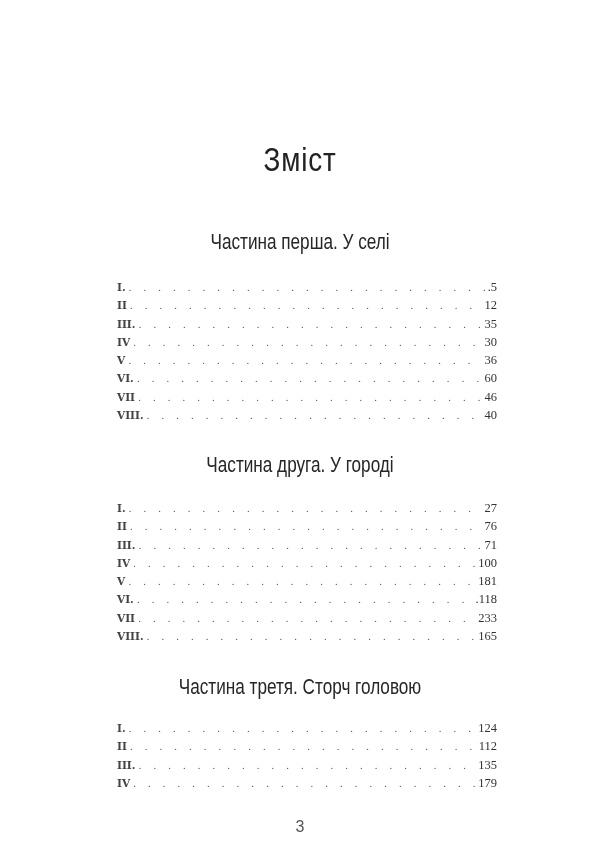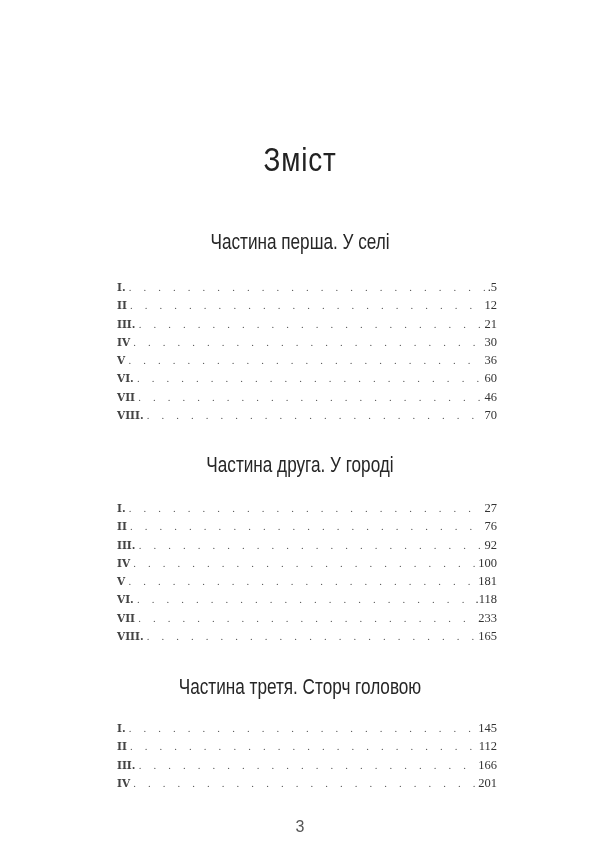--- a/index.html
+++ b/index.html
@@ -49,21 +49,21 @@
       <span class="page">.5</span>
     </div>
   <div class="row">
       <span class="num">II</span>
       <span class="dots">. . . . . . . . . . . . . . . . . . . . . . . . . . . . . . . . . . . . . . . . . . . . . . . . . . . . . .</span>
       <span class="page">12</span>
     </div>
   <div class="row">
       <span class="num">III.</span>
       <span class="dots">. . . . . . . . . . . . . . . . . . . . . . . . . . . . . . . . . . . . . . . . . . . . . . . . . . . . . .</span>
-      <span class="page">21</span>
+      <span class="page">35</span>
     </div>
   <div class="row">
       <span class="num">IV</span>
       <span class="dots">. . . . . . . . . . . . . . . . . . . . . . . . . . . . . . . . . . . . . . . . . . . . . . . . . . . . . .</span>
       <span class="page">30</span>
     </div>
   <div class="row">
       <span class="num">V</span>
       <span class="dots">. . . . . . . . . . . . . . . . . . . . . . . . . . . . . . . . . . . . . . . . . . . . . . . . . . . . . .</span>
       <span class="page">36</span>
@@ -74,40 +74,40 @@
       <span class="page">60</span>
     </div>
   <div class="row">
       <span class="num">VII</span>
       <span class="dots">. . . . . . . . . . . . . . . . . . . . . . . . . . . . . . . . . . . . . . . . . . . . . . . . . . . . . .</span>
       <span class="page">46</span>
     </div>
   <div class="row">
       <span class="num">VIII.</span>
       <span class="dots">. . . . . . . . . . . . . . . . . . . . . . . . . . . . . . . . . . . . . . . . . . . . . . . . . . . . . .</span>
-      <span class="page">70</span>
+      <span class="page">40</span>
     </div>
 </div>
 
 <div class="part-heading" style="top:452px;">Частина друга. У городі</div>
 <div class="toc" style="top:499px;">
   <div class="row">
       <span class="num">I.</span>
       <span class="dots">. . . . . . . . . . . . . . . . . . . . . . . . . . . . . . . . . . . . . . . . . . . . . . . . . . . . . .</span>
       <span class="page">27</span>
     </div>
   <div class="row">
       <span class="num">II</span>
       <span class="dots">. . . . . . . . . . . . . . . . . . . . . . . . . . . . . . . . . . . . . . . . . . . . . . . . . . . . . .</span>
       <span class="page">76</span>
     </div>
   <div class="row">
       <span class="num">III.</span>
       <span class="dots">. . . . . . . . . . . . . . . . . . . . . . . . . . . . . . . . . . . . . . . . . . . . . . . . . . . . . .</span>
-      <span class="page">92</span>
+      <span class="page">71</span>
     </div>
   <div class="row">
       <span class="num">IV</span>
       <span class="dots">. . . . . . . . . . . . . . . . . . . . . . . . . . . . . . . . . . . . . . . . . . . . . . . . . . . . . .</span>
       <span class="page">100</span>
     </div>
   <div class="row">
       <span class="num">V</span>
       <span class="dots">. . . . . . . . . . . . . . . . . . . . . . . . . . . . . . . . . . . . . . . . . . . . . . . . . . . . . .</span>
       <span class="page">181</span>
@@ -127,32 +127,32 @@
       <span class="dots">. . . . . . . . . . . . . . . . . . . . . . . . . . . . . . . . . . . . . . . . . . . . . . . . . . . . . .</span>
       <span class="page">165</span>
     </div>
 </div>
 
 <div class="part-heading" style="top:674px;">Частина третя. Сторч головою</div>
 <div class="toc" style="top:719px;">
   <div class="row">
       <span class="num">I.</span>
       <span class="dots">. . . . . . . . . . . . . . . . . . . . . . . . . . . . . . . . . . . . . . . . . . . . . . . . . . . . . .</span>
-      <span class="page">145</span>
+      <span class="page">124</span>
     </div>
   <div class="row">
       <span class="num">II</span>
       <span class="dots">. . . . . . . . . . . . . . . . . . . . . . . . . . . . . . . . . . . . . . . . . . . . . . . . . . . . . .</span>
       <span class="page">112</span>
     </div>
   <div class="row">
       <span class="num">III.</span>
       <span class="dots">. . . . . . . . . . . . . . . . . . . . . . . . . . . . . . . . . . . . . . . . . . . . . . . . . . . . . .</span>
-      <span class="page">166</span>
+      <span class="page">135</span>
     </div>
   <div class="row">
       <span class="num">IV</span>
       <span class="dots">. . . . . . . . . . . . . . . . . . . . . . . . . . . . . . . . . . . . . . . . . . . . . . . . . . . . . .</span>
-      <span class="page">201</span>
+      <span class="page">179</span>
     </div>
 </div>
 
 <div class="folio">3</div>
 
 </body></html>

